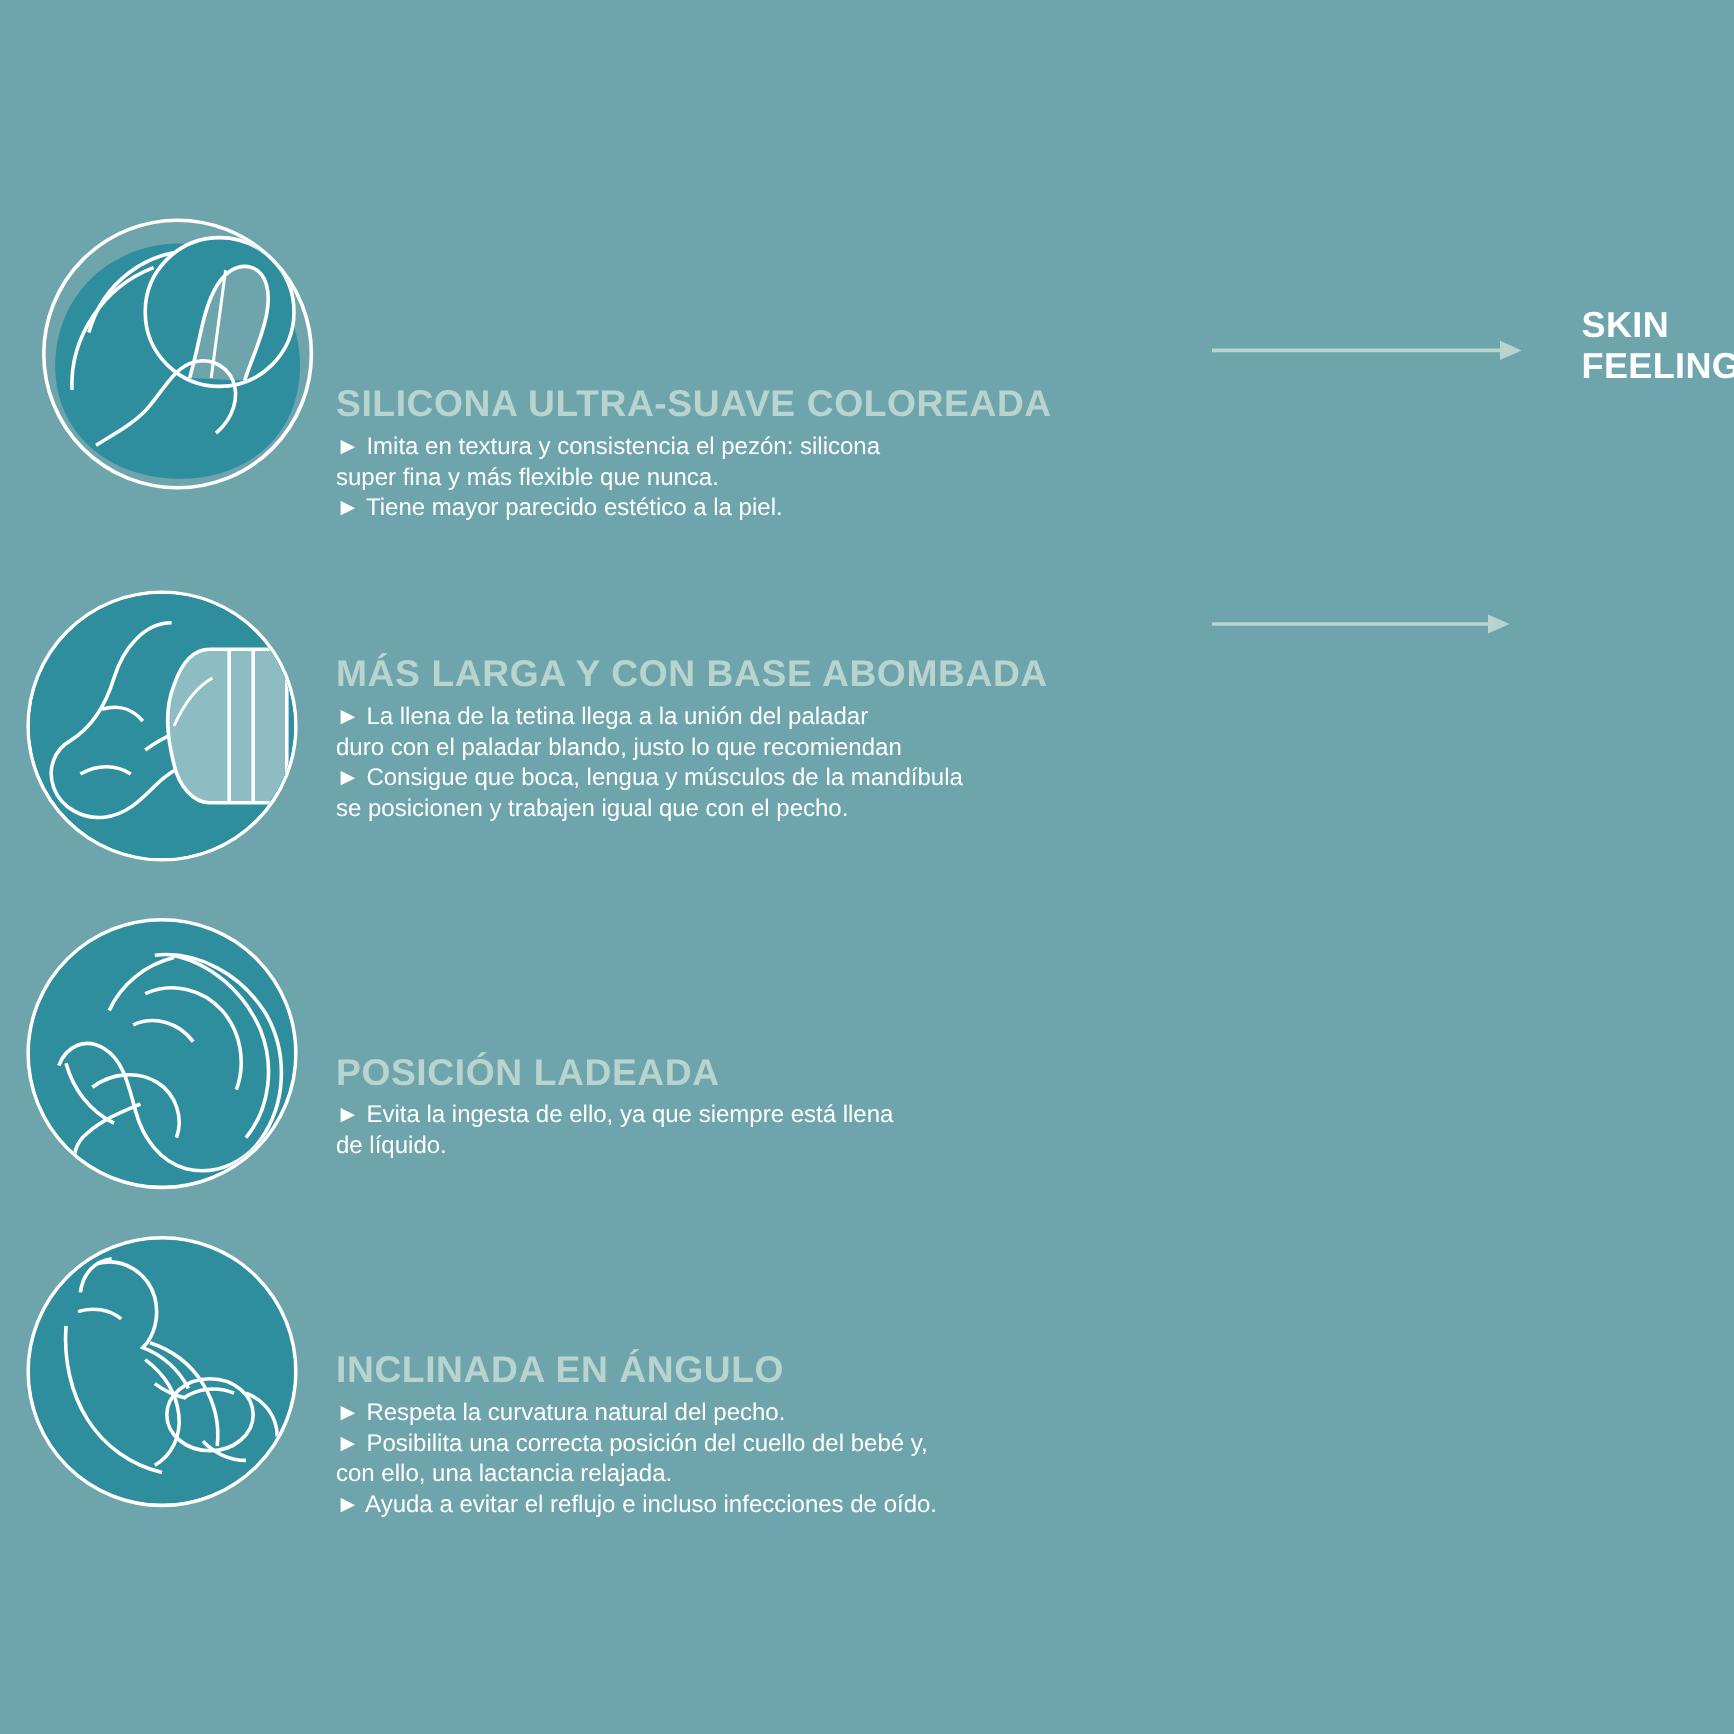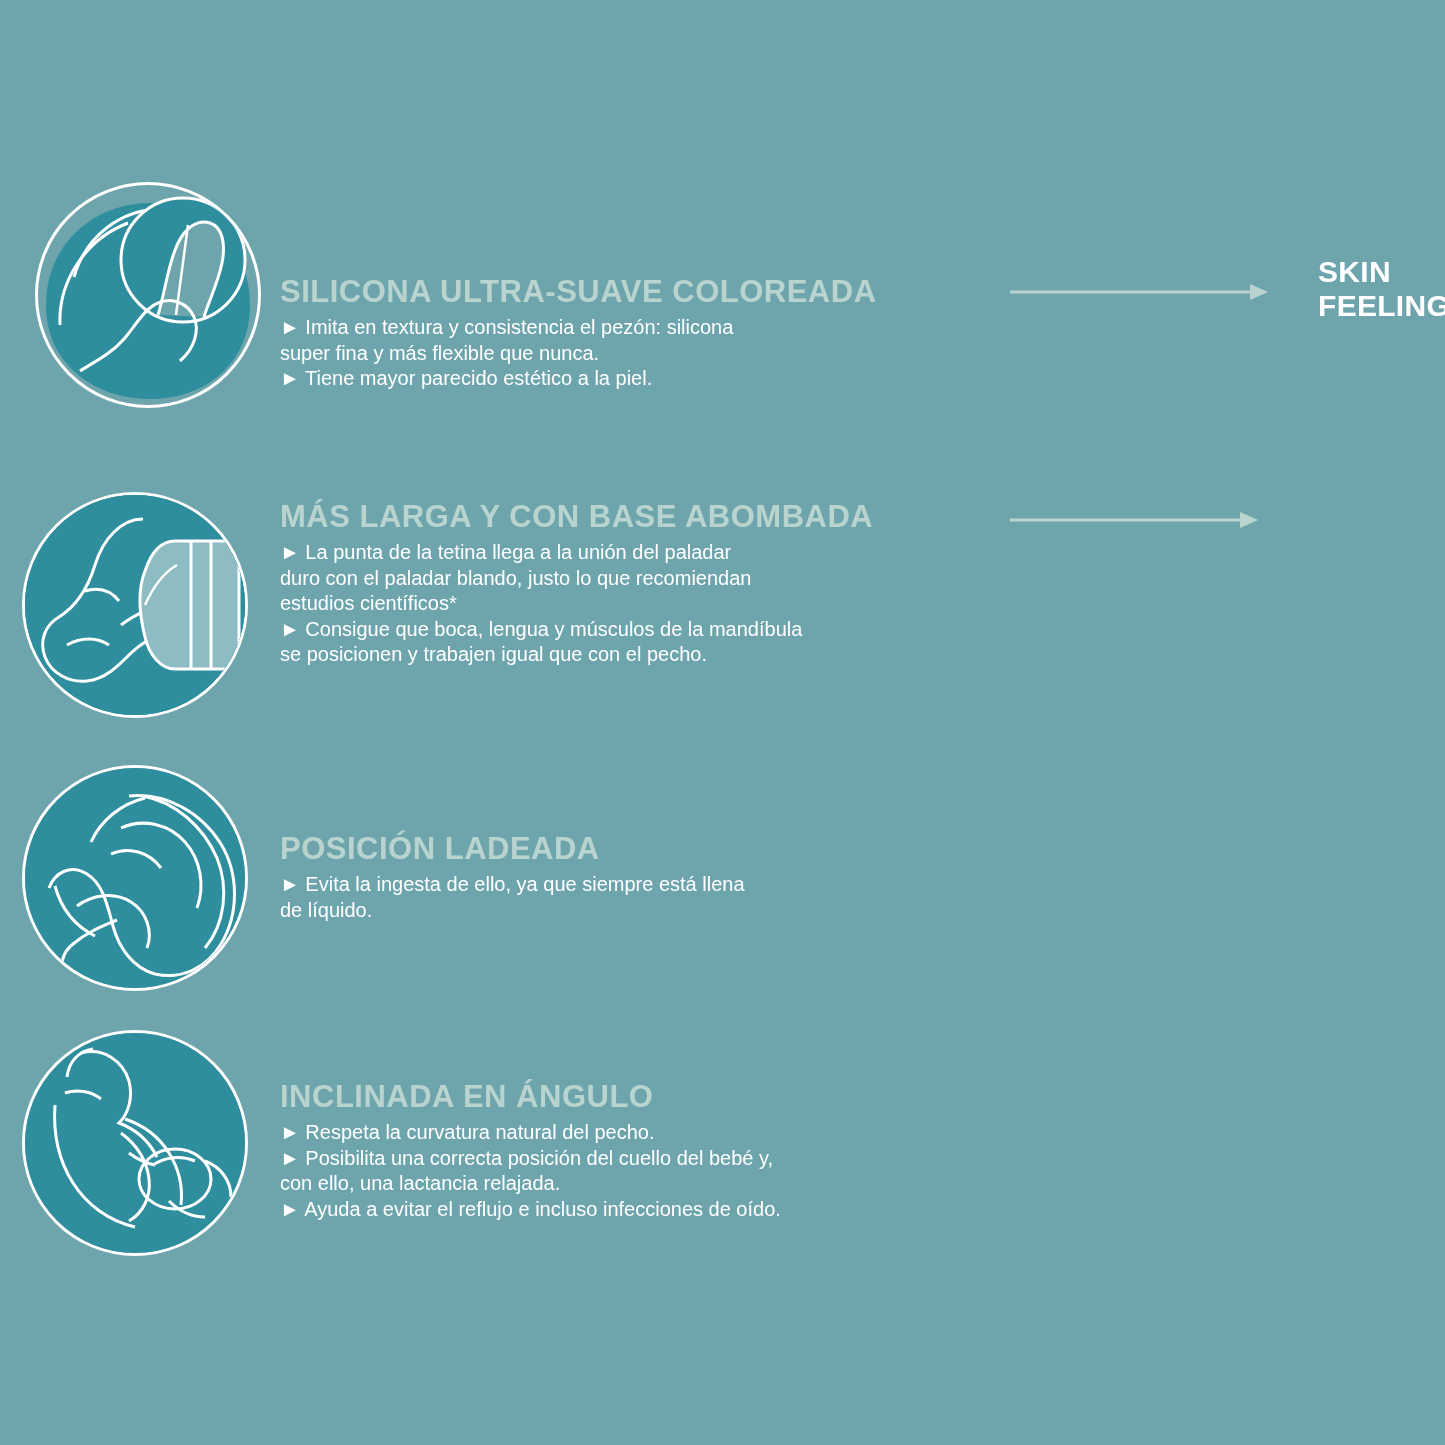--- a/index.html
+++ b/index.html
@@ -30,20 +30,21 @@
     background: transparent;
   }
   .icon-wrap svg {
     display: block;
     width: 100%;
     height: 100%;
   }
 
   .text-block {
     position: absolute;
+    margin-top: 45px;
   }
 
   .feat-title {
     color: #b9d4cf;
     font-size: 31px;
     font-weight: bold;
     letter-spacing: 0.5px;
     line-height: 1.1;
     margin: 0 0 6px 0;
     white-space: nowrap;
@@ -124,23 +125,22 @@
         <path d="M150 46 L214 46 L214 174 L150 174 C136 174 124 160 120 142 C114 118 112 96 120 76 C126 58 136 46 150 46 Z" fill="#8dbcc2" stroke="#ffffff" stroke-width="3"></path>
         <path d="M166 46 L166 174" stroke="#ffffff" stroke-width="3" fill="none"></path>
         <path d="M186 46 L186 174" stroke="#ffffff" stroke-width="3" fill="none"></path>
         <path d="M120 110 C128 92 138 78 152 70" fill="none" stroke="#ffffff" stroke-width="2.5"></path>
       </g>
     </svg>
   </div>
 
   <div class="text-block" style="left:280px; top:500px; width:960px;">
     <div class="feat-title">MÁS LARGA Y CON BASE ABOMBADA</div>
-    <div class="feat-line">► La punta de la tetina llega a la unión del paladar</div>
+    <div class="feat-line">► La llena de la tetina llega a la unión del paladar</div>
     <div class="feat-line">duro con el paladar blando, justo lo que recomiendan</div>
-    <div class="feat-line">estudios científicos*</div>
     <div class="feat-line">► Consigue que boca, lengua y músculos de la mandíbula</div>
     <div class="feat-line">se posicionen y trabajen igual que con el pecho.</div>
   </div>
 
   <div class="connector" style="left:1010px; top:508px; width:250px;">
     <svg width="250" height="24" viewBox="0 0 250 24" xmlns="http://www.w3.org/2000/svg">
       <line x1="0" y1="12" x2="230" y2="12" stroke="#b9d4cf" stroke-width="3"></line>
       <polygon points="230,4 248,12 230,20" fill="#b9d4cf"></polygon>
     </svg>
   </div>

